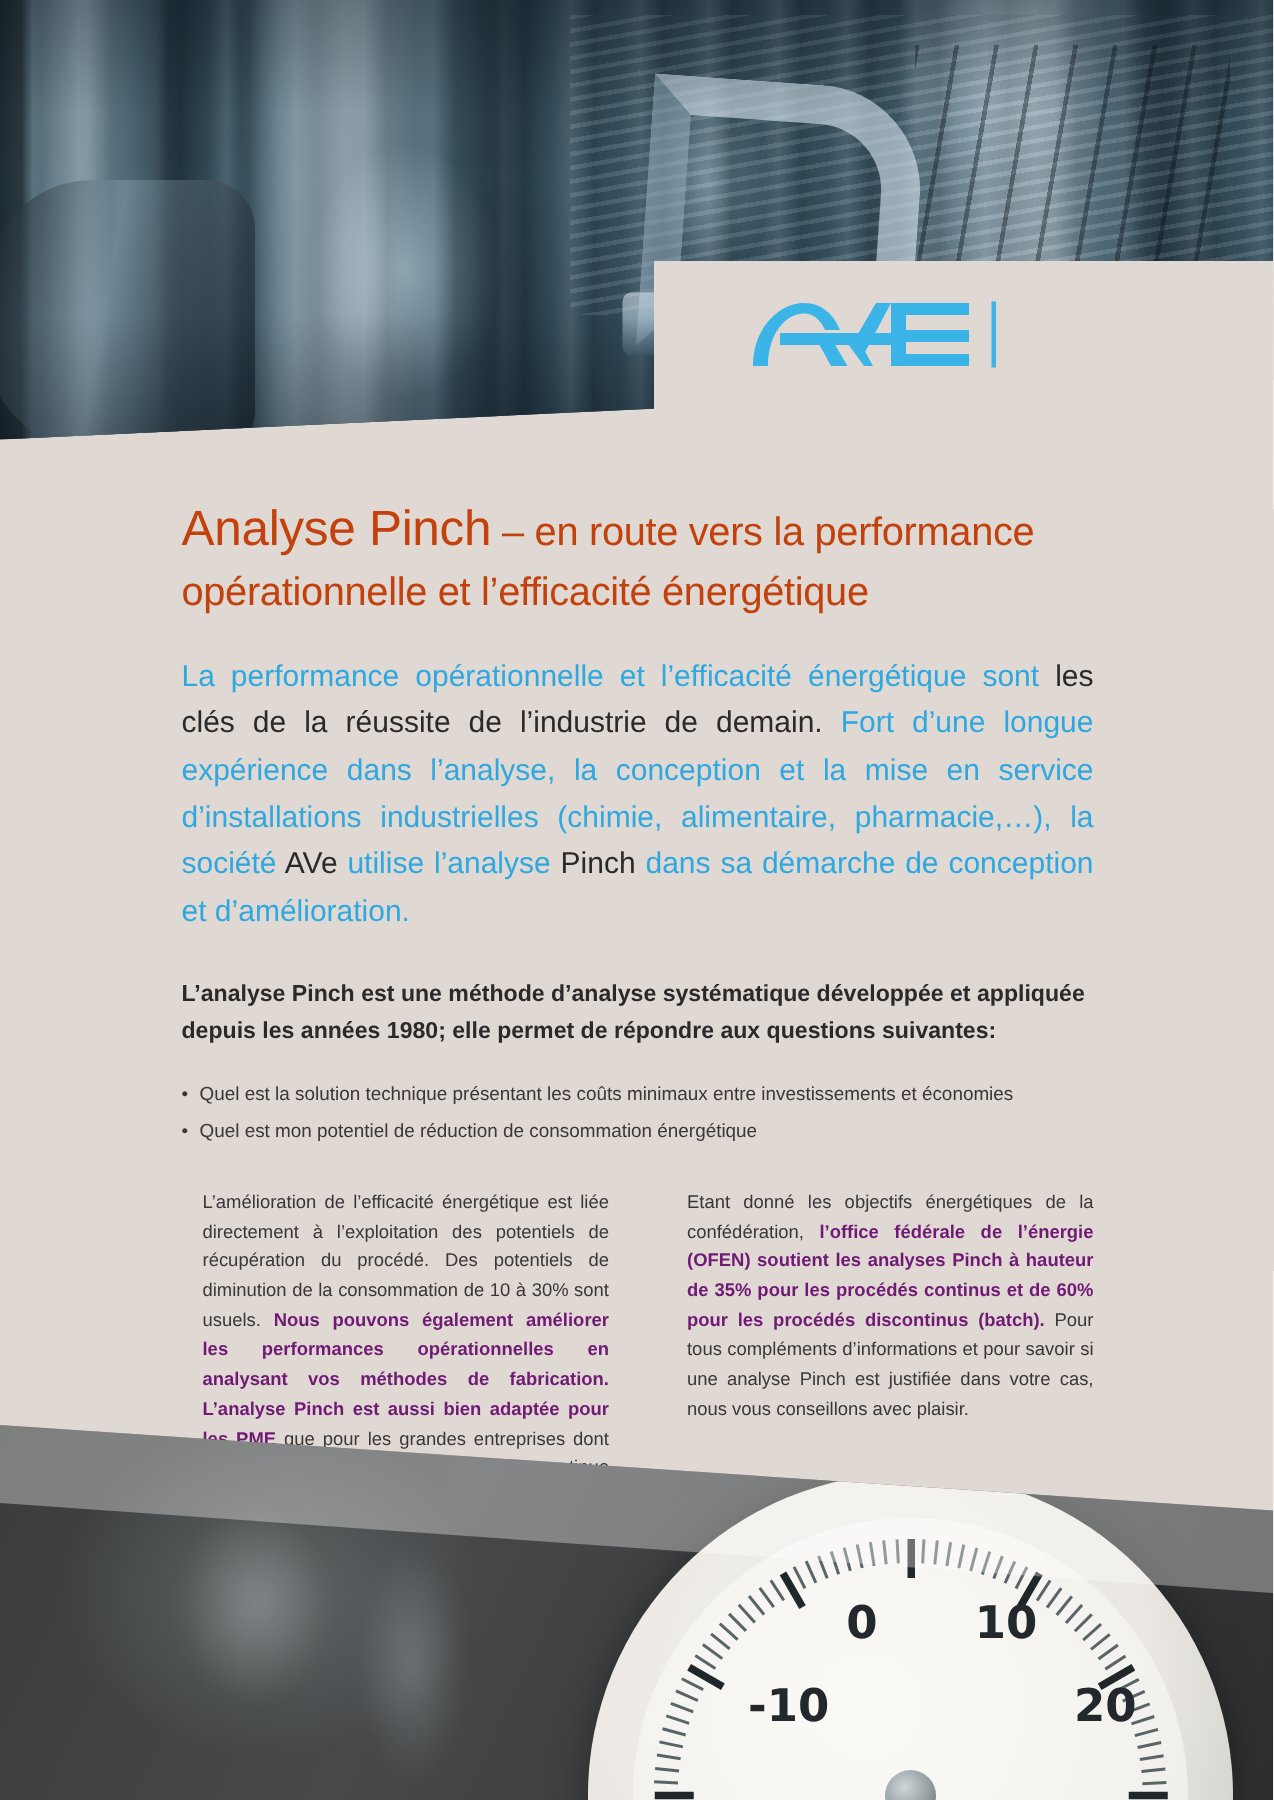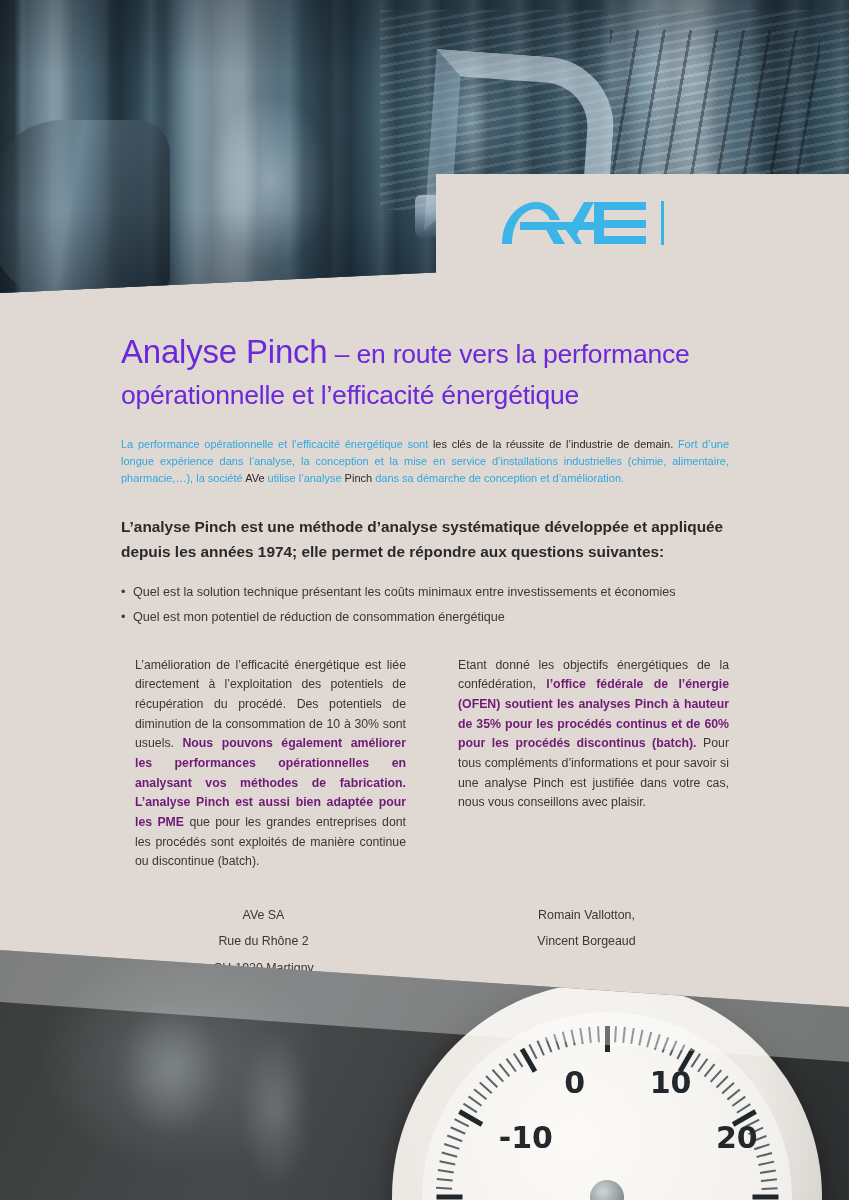--- a/index.html
+++ b/index.html
@@ -155,31 +155,31 @@
   .content {
     position: absolute;
     left: 0; top: 330px;
     width: 849px;
   }
   .inner { margin: 0 120px 0 121px; }
 
   h1.title {
     margin: 0;
     font-weight: 400;
-    color: #6d28d9;
+    color: #c2410c;
     font-size: 30px;
     line-height: 1.33;
     letter-spacing: -0.2px;
   }
   h1.title .t-main { font-size: 33px; }
   h1.title .t-sub  { font-size: 26.5px; }
 
   p.lead {
     margin: 22px 0 16px 0;
-    font-size: 11px;
+    font-size: 20px;
     line-height: 1.57;
     color: #2b2a2b;
     text-align: justify;
   }
   p.lead .hl { color: #2FA8E0; }
 
   p.method {
     margin: 27px 0 0 0;
     font-size: 15.4px;
     font-weight: 700;
@@ -362,21 +362,21 @@
   <div class="content">
     <div class="inner">
 
       <h1 class="title">
         <span class="t-main">Analyse Pinch</span><span class="t-sub"> – en route vers la performance</span><br>
         <span class="t-sub">opérationnelle et l’efficacité énergétique</span>
       </h1>
 
       <p class="lead"><span class="hl">La performance opérationnelle et l’efficacité énergétique sont </span><span>les clés de la réussite de l’industrie de demain. </span><span class="hl">Fort d’une longue expérience dans l’analyse, la conception et la mise en service d’installations industrielles (chimie, alimentaire, pharmacie,…), la société </span><span>AVe </span><span class="hl">utilise l’analyse </span><span>Pinch </span><span class="hl">dans sa démarche de conception et d’amélioration.</span></p>
 
-      <p class="method">L’analyse Pinch est une méthode d’analyse systématique développée et appliquée depuis les années 1974; elle permet de répondre aux questions suivantes:</p>
+      <p class="method">L’analyse Pinch est une méthode d’analyse systématique développée et appliquée depuis les années 1980; elle permet de répondre aux questions suivantes:</p>
 
       <ul class="questions">
           <li>Quel est la solution technique présentant les coûts minimaux entre investissements et économies</li>
           <li>Quel est mon potentiel de réduction de consommation énergétique</li>
         </ul>
 
       <div class="cols">
         <div class="col"><span>L’amélioration de l’efficacité énergétique est liée directement à l’exploitation des potentiels de récupération du procédé. Des potentiels de diminution de la consommation de 10 à 30% sont usuels. </span> <b>Nous pouvons également améliorer les performances opérationnelles en analysant vos méthodes de fabrication.</b> <b>L’analyse Pinch est aussi bien adaptée pour les PME </b> <span>que pour les grandes entreprises dont les procédés sont exploités de manière continue ou discontinue (batch).</span> </div>
         <div class="col"><span>Etant donné les objectifs énergétiques de la confédération, </span> <b>l’office fédérale de l’énergie (OFEN) soutient les analyses Pinch à hauteur de 35% pour les procédés continus et de 60% pour les procédés discontinus (batch).</b> <span>Pour tous compléments d’informations et pour savoir si une analyse Pinch est justifiée dans votre cas, nous vous conseillons avec plaisir.</span> </div>
       </div>

